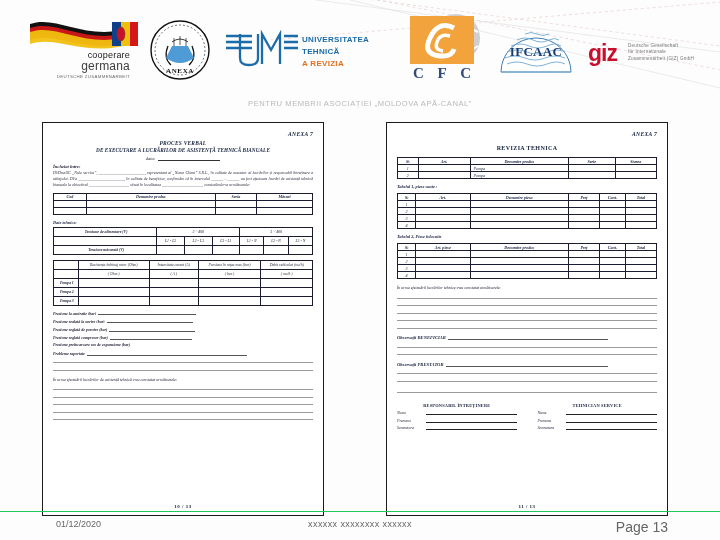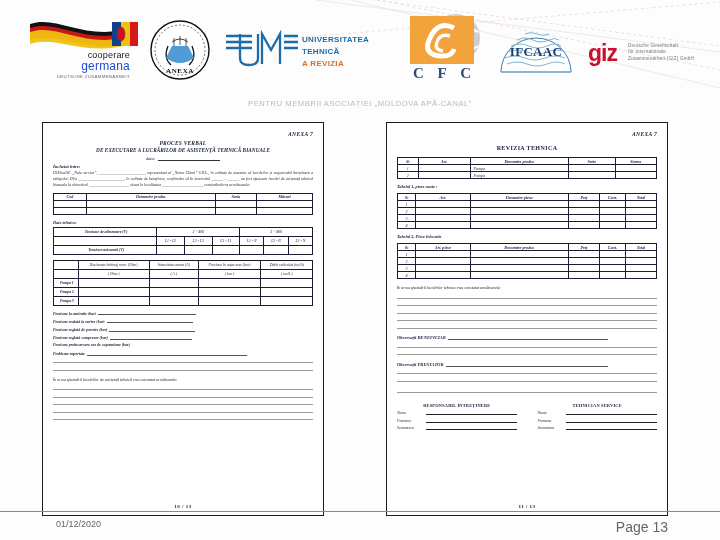--- a/index.html
+++ b/index.html
@@ -16,21 +16,21 @@
 
   
   .logobar{position:absolute;left:0;top:0;width:720px;height:96px;}
   .logo{position:absolute;}
 
   
   #logo-germana{left:18px;top:16px;width:126px;height:68px;}
   .flagwave{position:absolute;left:10px;top:2px;width:110px;height:34px;overflow:hidden;}
   .coop-txt{position:absolute;left:2px;top:34px;width:110px;text-align:right;}
   .coop-l1{font-size:9px;color:#1a1a1a;letter-spacing:.2px;line-height:10px;}
-  .coop-l2{font-size:12px;color:#1d4ed8;letter-spacing:.2px;line-height:13px;}
+  .coop-l2{font-size:12px;color:#404040;letter-spacing:.2px;line-height:13px;}
   .coop-l3{font-size:4.4px;color:#6c6c6c;letter-spacing:.3px;line-height:7px;}
 
   
   #logo-amac{left:148px;top:18px;width:64px;height:64px;}
   .amac-txt{position:absolute;left:0;right:0;bottom:7px;text-align:center;font-size:7px;
             font-family:"Liberation Serif",serif;font-weight:bold;color:#111;letter-spacing:.6px;}
 
   
   #logo-utm{left:222px;top:26px;width:156px;height:48px;}
   .utm-words{position:absolute;left:80px;top:8px;color:#1b6ca8;font-size:8px;font-weight:bold;
@@ -559,16 +559,17 @@
           </div>
         </div>
       </div>
 
       <div class="pagenum">11 / 13</div>
     </div>
   </div>
 
   <div class="footer">
     <div class="fl">01/12/2020</div>
+    <div class="fc">xxxxxx xxxxxxxx xxxxxx</div>
     <div class="fr">Page 13</div>
   </div>
 
 </div>
 
 </body></html>

